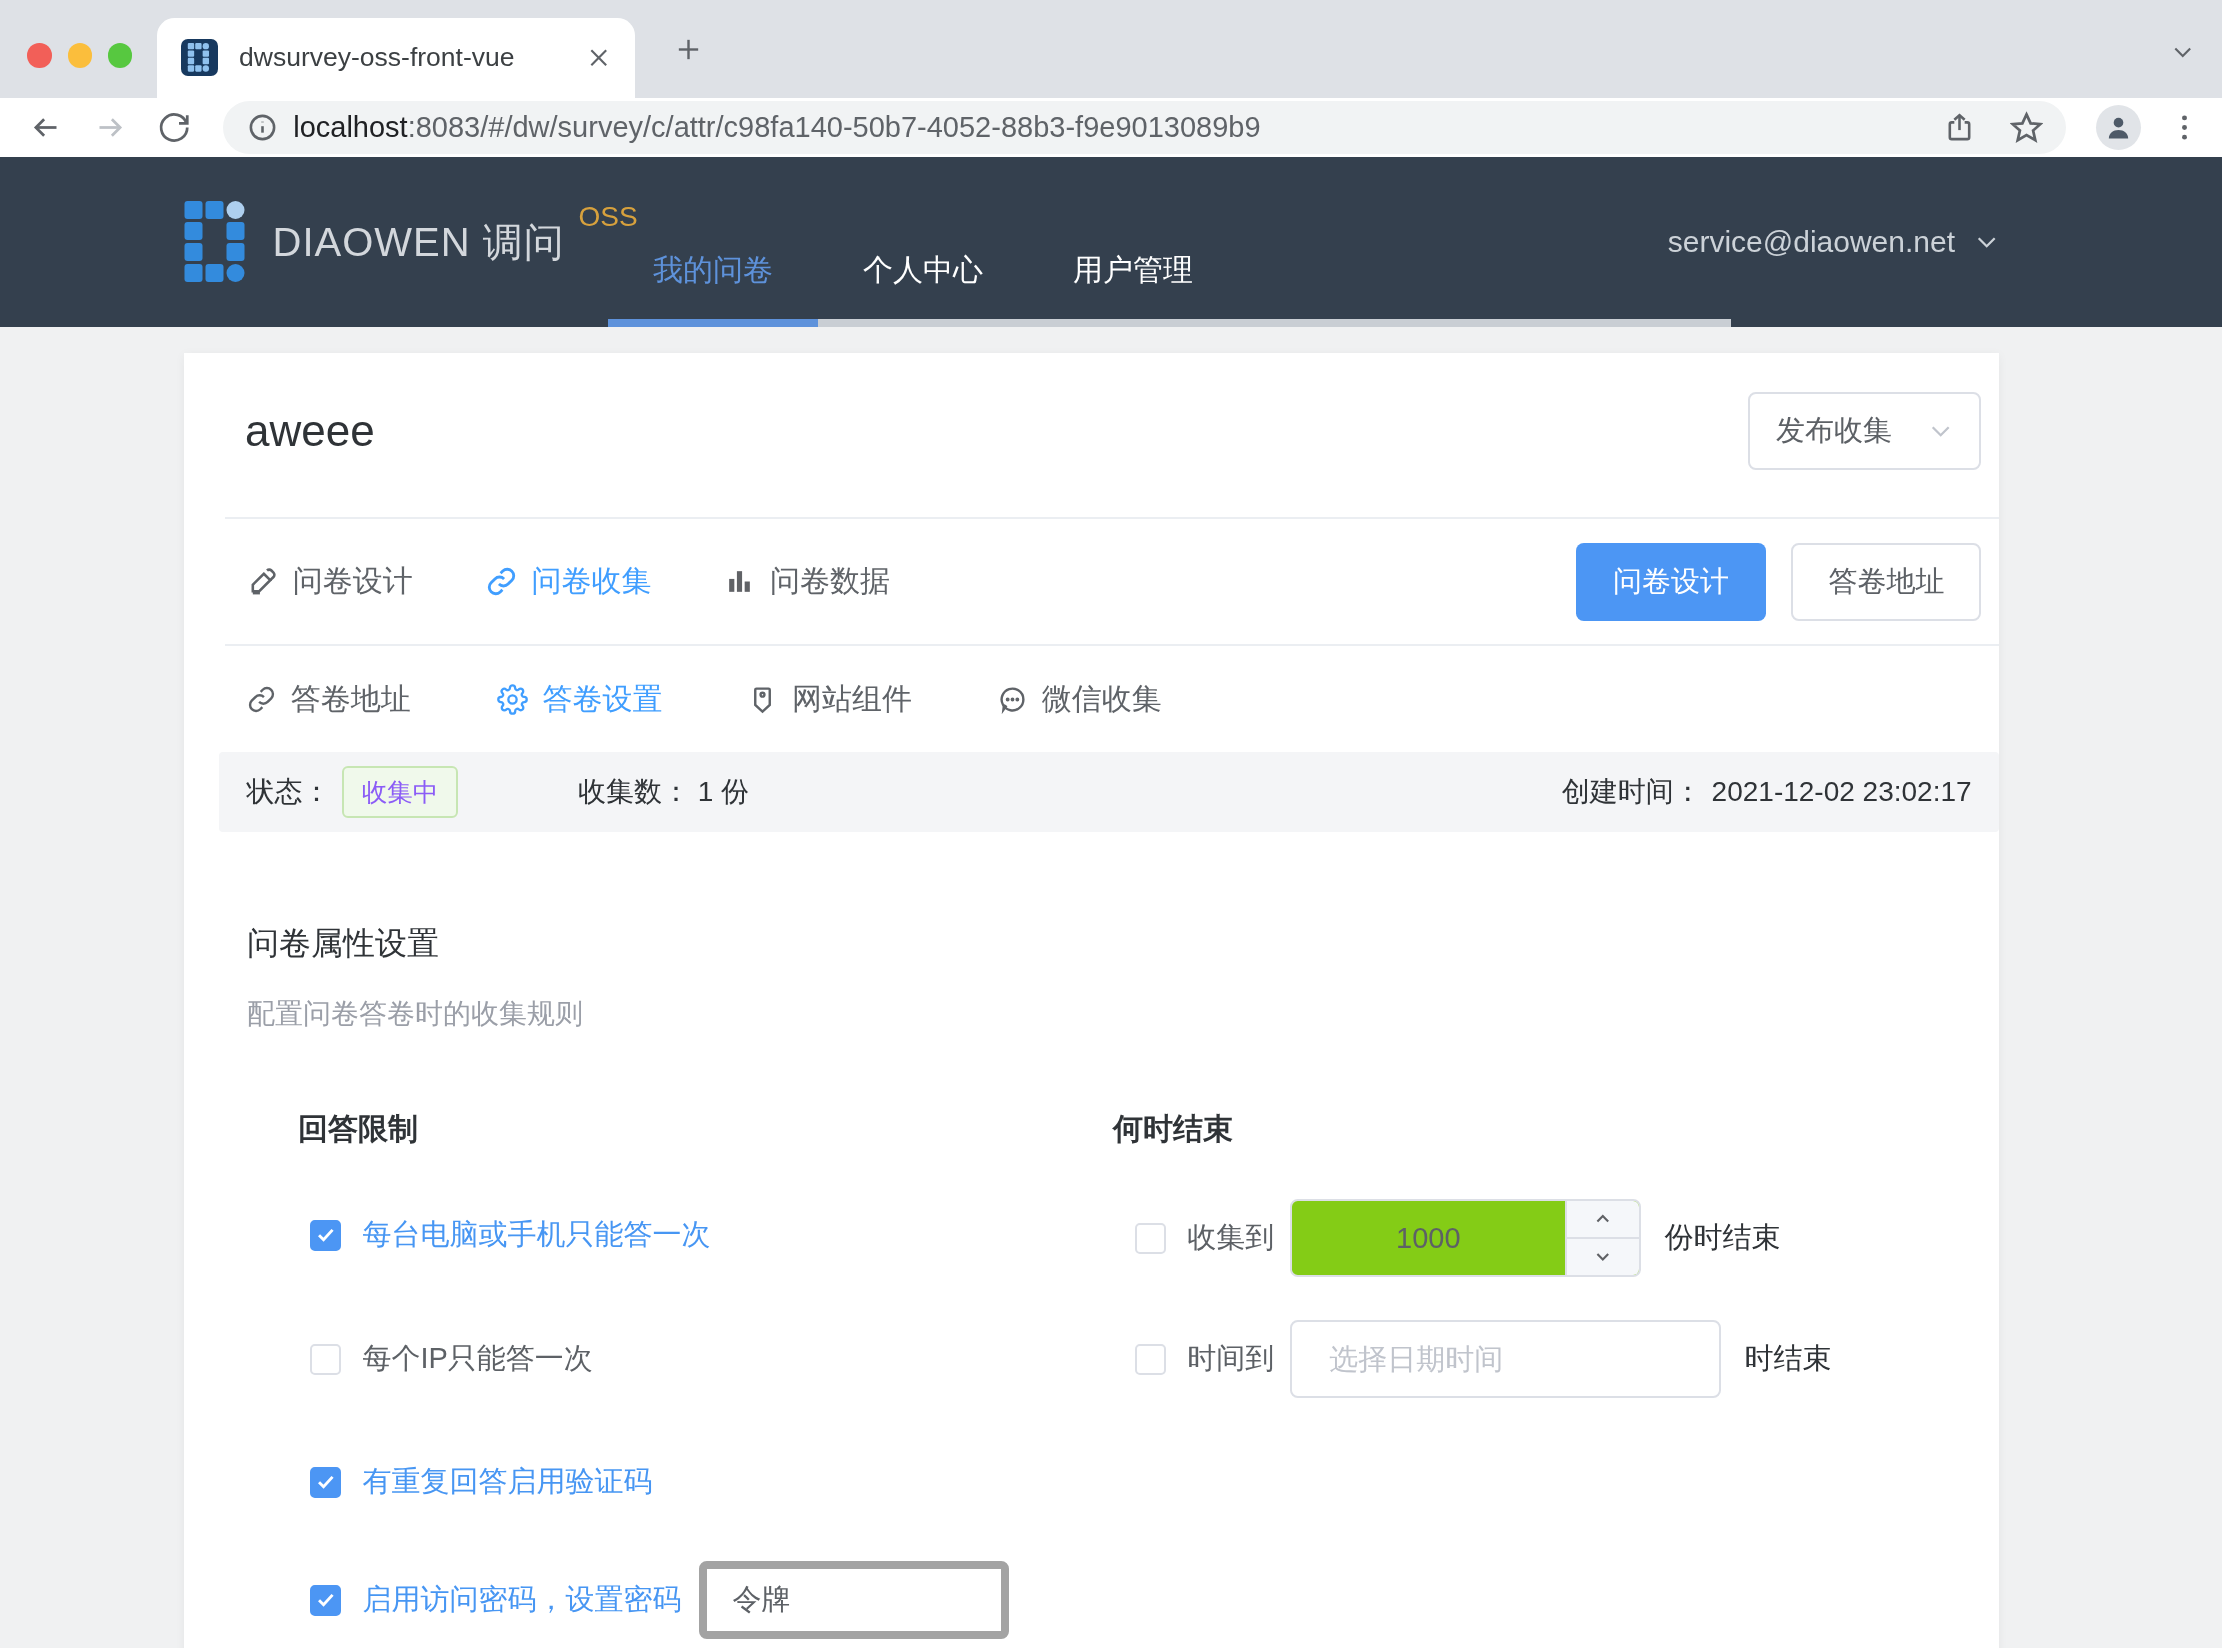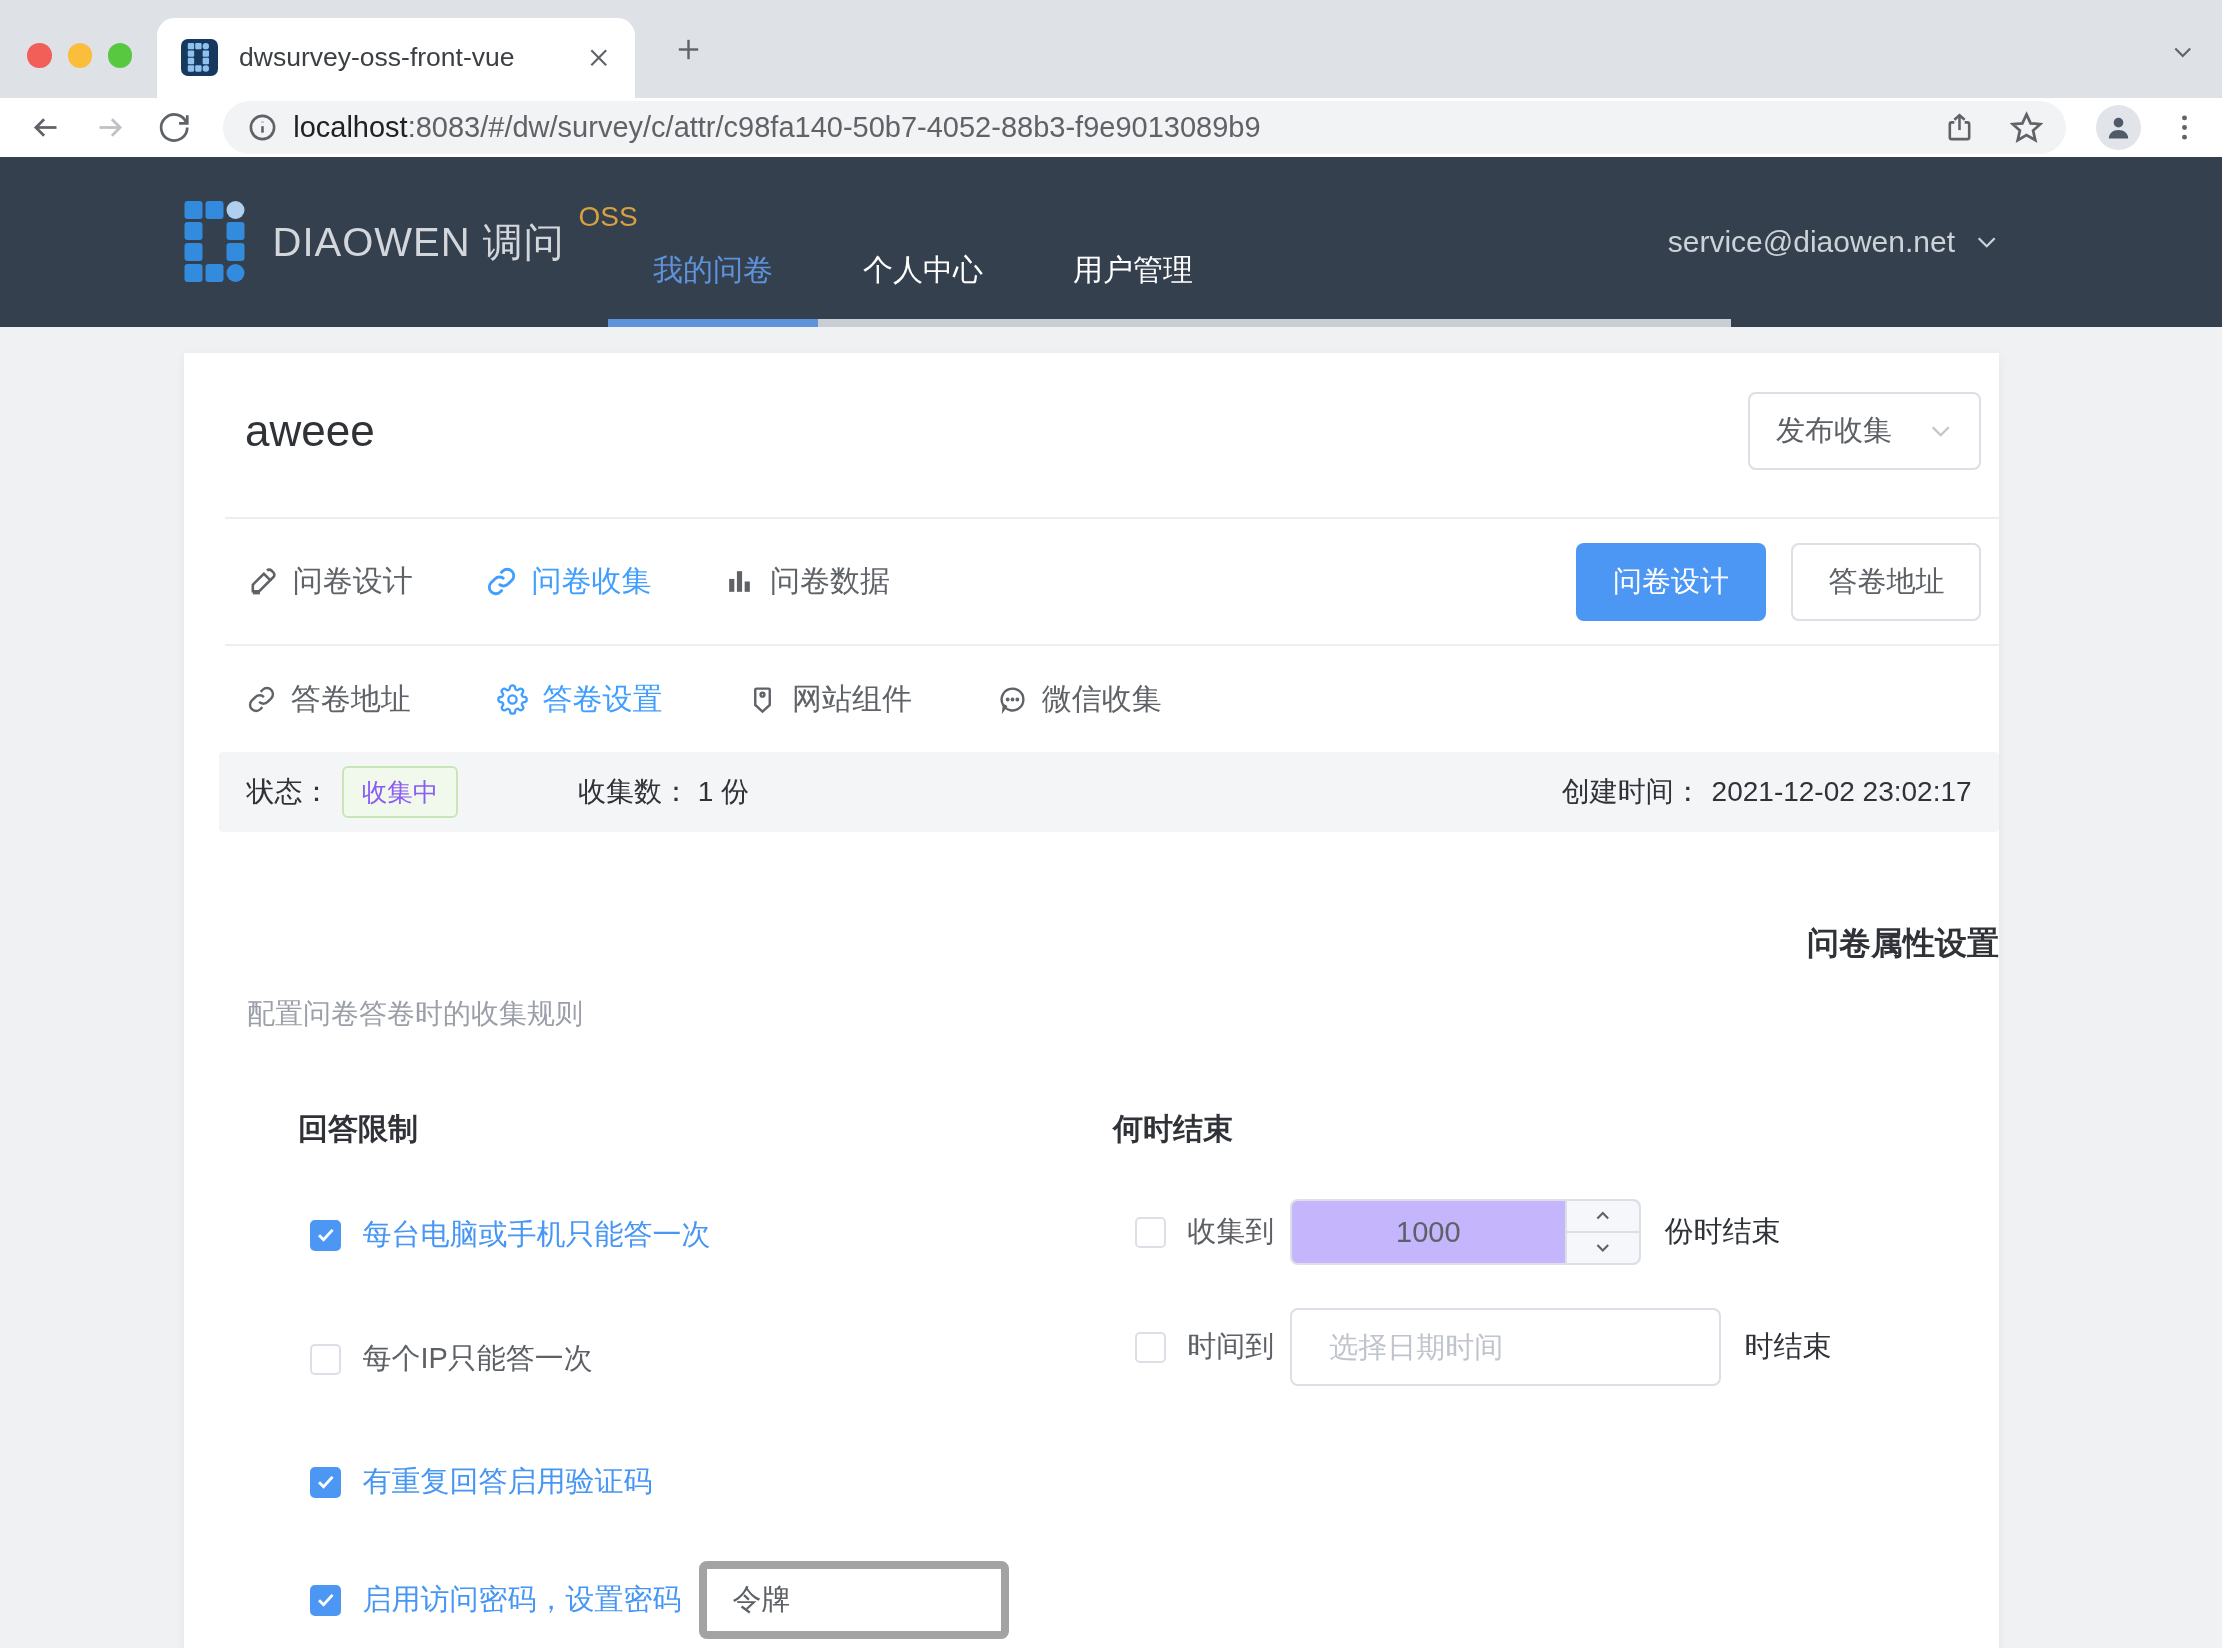--- a/index.html
+++ b/index.html
@@ -77,21 +77,21 @@
 
   .statusbar { margin-left:35px; height:80px; background:#f4f5f7; border-radius:3.9px;
     display:flex; align-items:center; padding:0 27.4px; font-size:28px; color:#2f3337; }
   .badge { margin-left:11.8px; font-size:25.5px; color:#8b5cf6; background:#f0f9eb;
     border:2px solid #c7e6b3; border-radius:5.9px; padding:6.9px 17.6px; }
   .count-label { margin-left:120px; }
   .count-value { margin-left:7.8px; }
   .created { margin-left:auto; }
   .created-value { margin-left:9.8px; }
 
-  .section-title { margin:90px 0 0 63px; font-size:32px; font-weight:bold; color:#2f3337;text-align:right; }
+  .section-title { margin:90px 0 0 63px; font-size:32px; font-weight:normal; color:#2f3337; }
   .section-desc { margin:29px 0 0 63px; font-size:28px; color:#9b9fa8; }
 
   .form { display:flex; margin-top:74px; }
   .col-left { margin-left:114px; width:815px; }
   .col-right { flex:1; }
   .group-title { font-size:30px; font-weight:bold; color:#2f3337; line-height:43px; }
 
   .checkrow { display:flex; align-items:center; margin-left:11.8px; }
   .col-right .checkrow { margin-left:21.6px; }
   .cb { width:31px; height:31px; border-radius:4.9px; border:2px solid #dcdfe6; background:#fff;
@@ -102,22 +102,22 @@
   .cb-label { margin-left:21.6px; font-size:29px; color:#5d6166; cursor:pointer; }
   .checkrow.checked .cb-label { color:#4796f3; }
 
   .row1 { margin-top:65px; } .row2 { margin-top:84px; } .row3 { margin-top:83px; } .row4 { margin-top:59px; }
   .rrow1 { margin-top:49px; } .rrow2 { margin-top:43px; }
 
   .text-input { margin-left:17.6px; width:310px; height:78px; border:8px solid #a3a3a3; border-radius:7.8px;
     font-size:29px; color:#5d6166; padding:0 25.5px; outline:none;
     font-family:"Liberation Sans","DejaVu Sans",sans-serif; }
 
-  .num-input { margin-left:15.7px; width:351px; height:66px; border:2px solid #dcdfe6; border-radius:7.8px;
-    position:relative; background:#c4b5fd; }
+  .num-input { margin-left:15.7px; width:351px; height:78px; border:2px solid #dcdfe6; border-radius:7.8px;
+    position:relative; background:#84cc16; }
   .num-input input { width:100%; height:100%; border:none; outline:none; text-align:center;
     font-size:29px; color:#5d6166; padding-right:74px; background:transparent;
     font-family:"Liberation Sans","DejaVu Sans",sans-serif; }
   .num-controls { position:absolute; right:0; top:0; bottom:0; width:74px; border-left:2px solid #dcdfe6;
     background:#f5f7fa; border-radius:0 5.9px 5.9px 0; display:flex; flex-direction:column; overflow:hidden; }
   .num-up, .num-down { flex:1; display:flex; align-items:center; justify-content:center; cursor:pointer; }
   .num-up { border-bottom:2px solid #dcdfe6; }
 
   .date-input { margin-left:15.7px; width:431px; height:78px; border:2px solid #dcdfe6; border-radius:7.8px;
     display:flex; align-items:center; padding:0 21.6px; background:#fff; }

